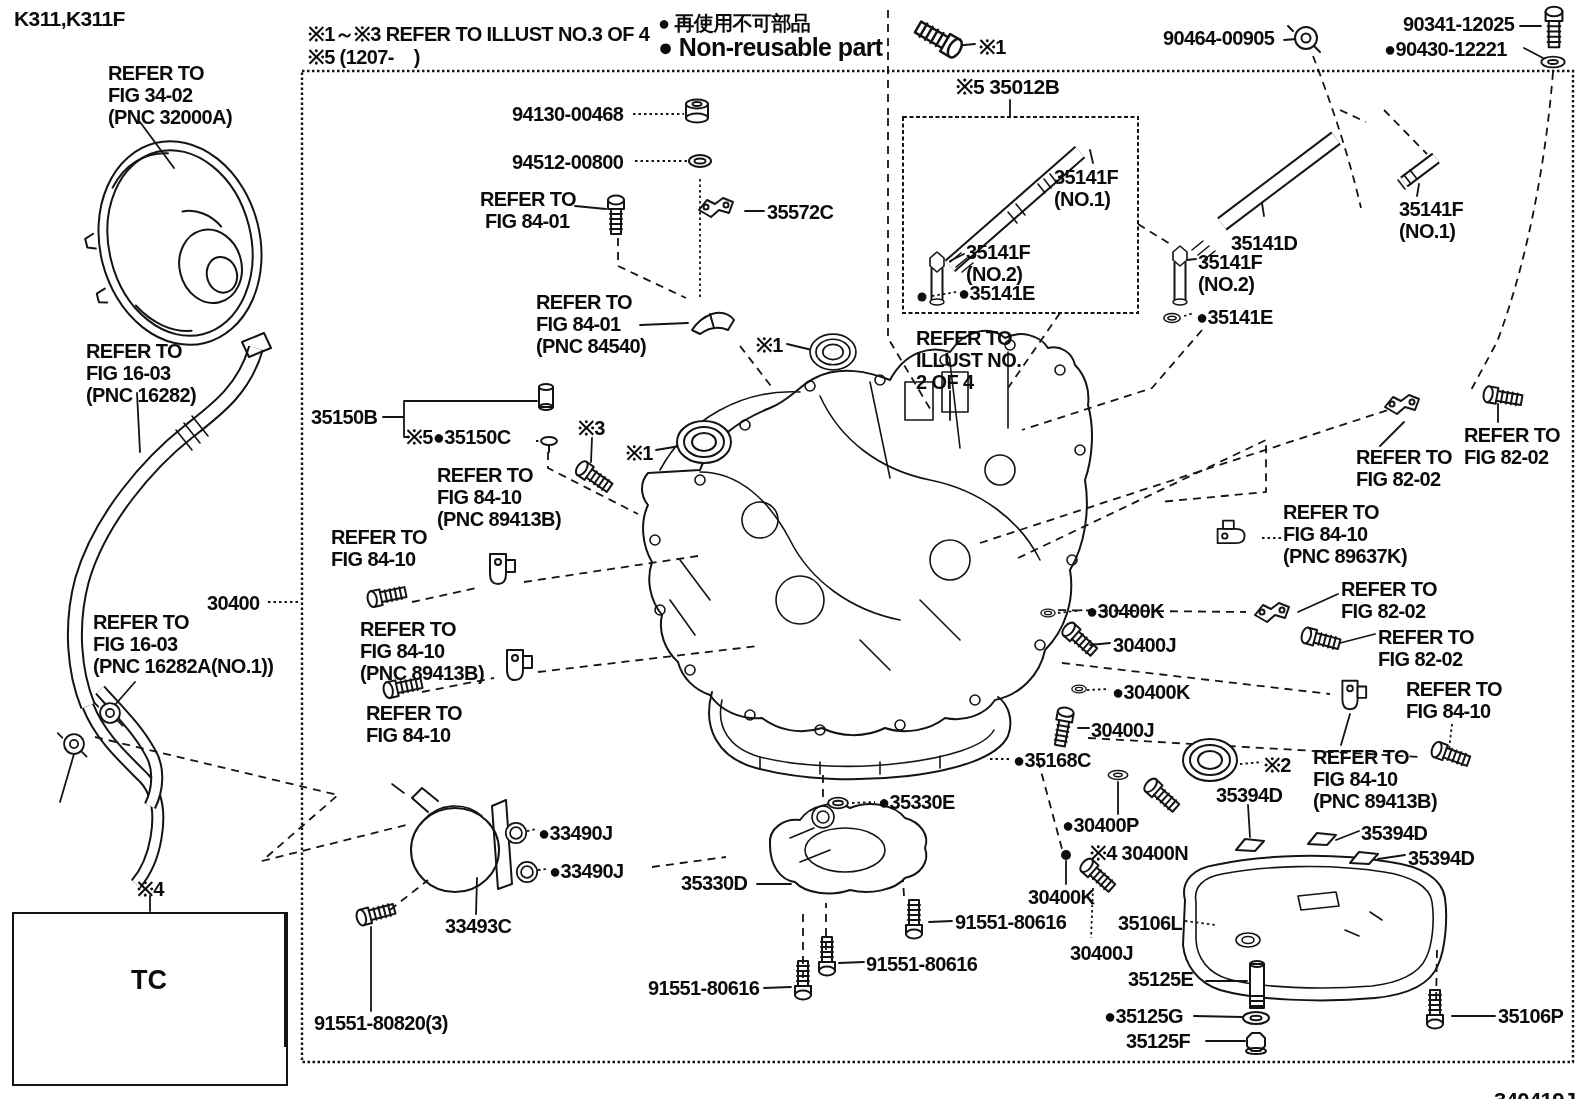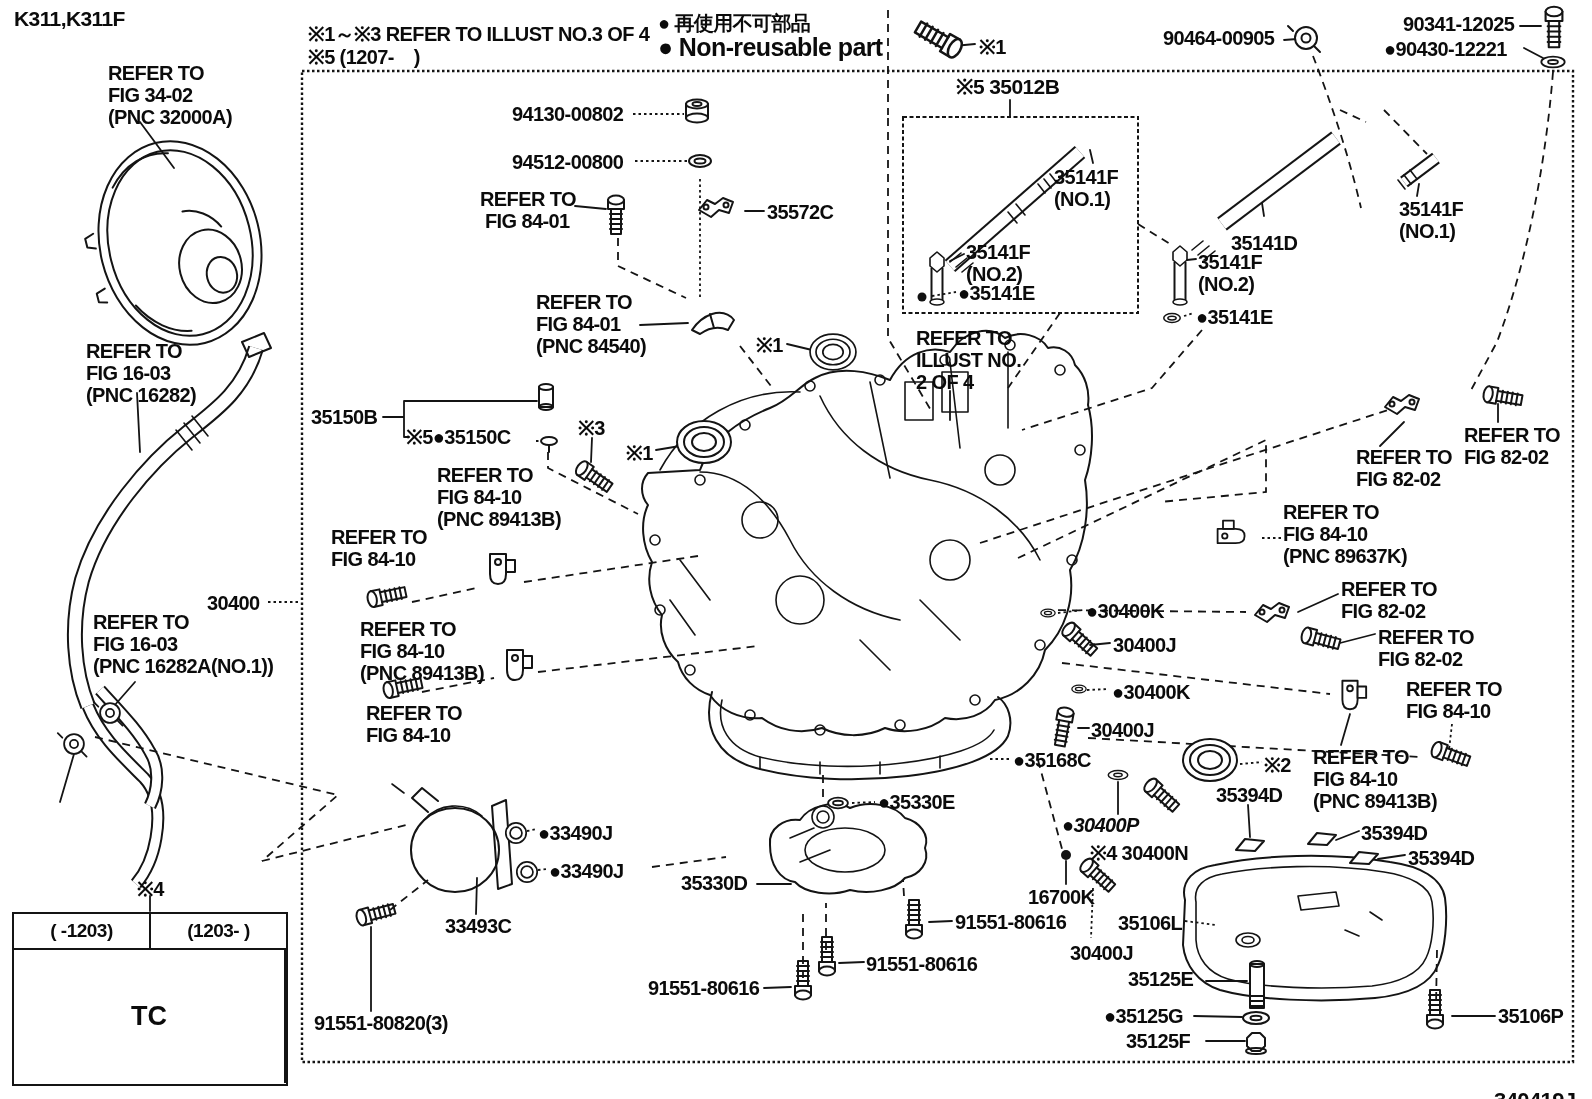--- a/index.html
+++ b/index.html
@@ -558,21 +558,21 @@
       <div class="lbl" style="left: 958px; top: 282px;">●35141E</div>
       <div class="lbl" style="left: 1231px; top: 232px;">35141D</div>
       <div class="lbl" style="left: 1198px; top: 251px;">35141F
 (NO.2)</div>
       <div class="lbl" style="left: 1196px; top: 306px;">●35141E</div>
       <div class="lbl" style="left: 1399px; top: 198px;">35141F
 (NO.1)</div>
       <div class="lbl" style="left: 108px; top: 62px;">REFER TO
 FIG 34-02
 (PNC 32000A)</div>
-      <div class="lbl" style="left: 512px; top: 103px;">94130-00802</div>
+      <div class="lbl" style="left: 512px; top: 103px;">94130-00468</div>
       <div class="lbl" style="left: 512px; top: 151px;">94512-00800</div>
       <div class="lbl" style="left: 480px; top: 188px;">REFER TO
  FIG 84-01</div>
       <div class="lbl" style="left: 767px; top: 201px;">35572C</div>
       <div class="lbl" style="left: 536px; top: 291px;">REFER TO
 FIG 84-01
 (PNC 84540)</div>
       <div class="lbl" style="left: 756px; top: 334px;">※1</div>
       <div class="lbl" style="left: 916px; top: 327px;">REFER TO
 ILLUST NO.
@@ -615,23 +615,23 @@
 FIG 84-10
 (PNC 89413B)</div>
       <div class="lbl" style="left: 1086px; top: 600px;">●30400K</div>
       <div class="lbl" style="left: 1113px; top: 634px;">30400J</div>
       <div class="lbl" style="left: 1112px; top: 681px;">●30400K</div>
       <div class="lbl" style="left: 1091px; top: 719px;">30400J</div>
       <div class="lbl" style="left: 1013px; top: 749px;">●35168C</div>
       <div class="lbl" style="left: 878px; top: 791px;">●35330E</div>
       <div class="lbl" style="left: 1264px; top: 754px;">※2</div>
       <div class="lbl" style="left: 1216px; top: 784px;">35394D</div>
-      <div class="lbl" style="left: 1062px; top: 814px; font-style: italic;">●30400P</div>
+      <div class="lbl" style="left: 1062px; top: 814px;">●30400P</div>
       <div class="lbl" style="left: 1090px; top: 842px;">※4 30400N</div>
-      <div class="lbl" style="left: 1028px; top: 886px;">16700K</div>
+      <div class="lbl" style="left: 1028px; top: 886px;">30400K</div>
       <div class="lbl" style="left: 1070px; top: 942px;">30400J</div>
       <div class="lbl" style="left: 1118px; top: 912px;">35106L</div>
       <div class="lbl" style="left: 1361px; top: 822px;">35394D</div>
       <div class="lbl" style="left: 1408px; top: 847px;">35394D</div>
       <div class="lbl" style="left: 681px; top: 872px;">35330D</div>
       <div class="lbl" style="left: 538px; top: 822px;">●33490J</div>
       <div class="lbl" style="left: 549px; top: 860px;">●33490J</div>
       <div class="lbl" style="left: 445px; top: 915px;">33493C</div>
       <div class="lbl" style="left: 314px; top: 1012px;">91551-80820(3)</div>
       <div class="lbl" style="left: 955px; top: 911px;">91551-80616</div>
@@ -639,24 +639,20 @@
       <div class="lbl" style="left: 648px; top: 977px;">91551-80616</div>
       <div class="lbl" style="left: 1128px; top: 968px; text-align: center;">35125E</div>
       <div class="lbl" style="left: 1104px; top: 1005px;">●35125G</div>
       <div class="lbl" style="left: 1126px; top: 1030px;">35125F</div>
       <div class="lbl" style="left: 1498px; top: 1005px;">35106P</div>
       <div class="lbl" style="left: 137px; top: 878px;">※4</div>
       <div class="lbl" style="left: 1494px; top: 1090px; font-size: 22px;">340419J</div>
     </div>
 
   <div id="vtable">
-    <div class="vhead">
-      <div class="vh">(  -1203)</div>
-      <div class="vh">(1203-  )</div>
-    </div>
     <div class="vbody">
       <div class="vc">
         <span class="vmark">TC</span>
       </div>
     </div>
   </div>
 
 </div>
 
 </body></html>

